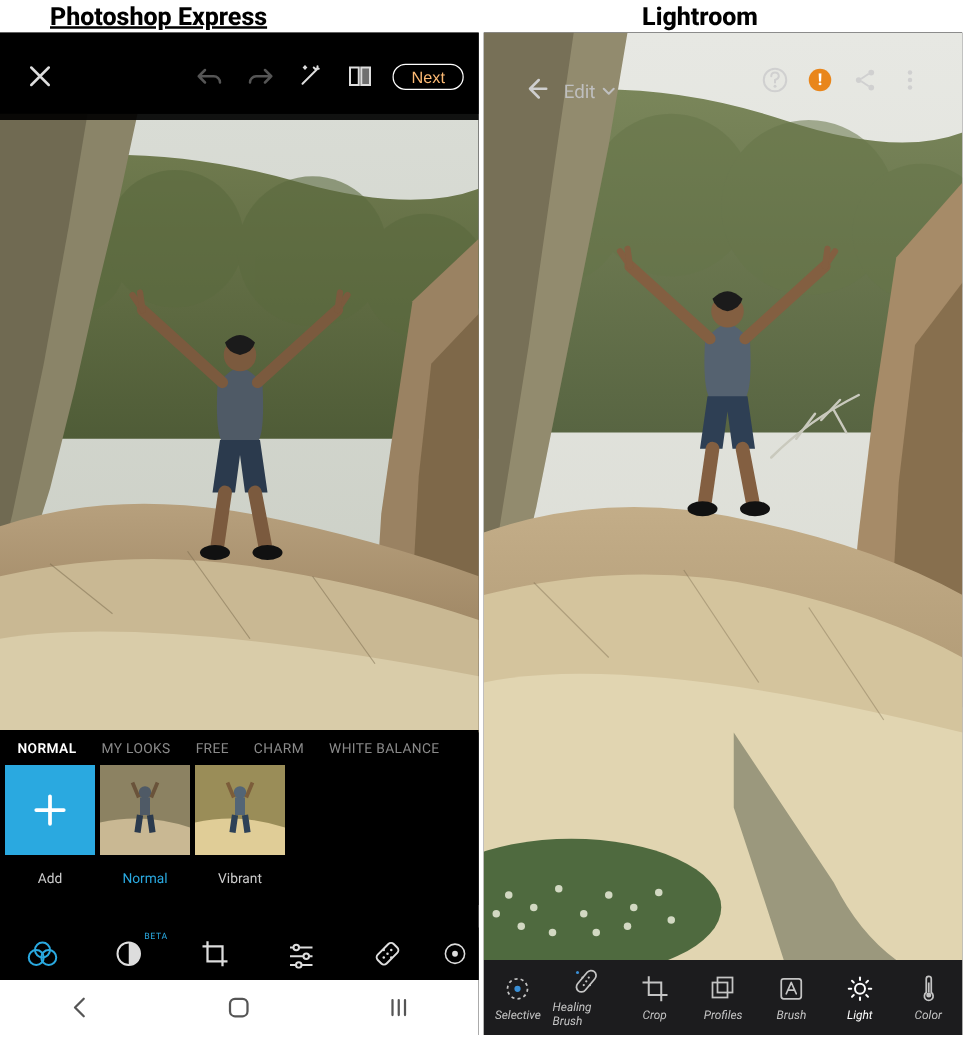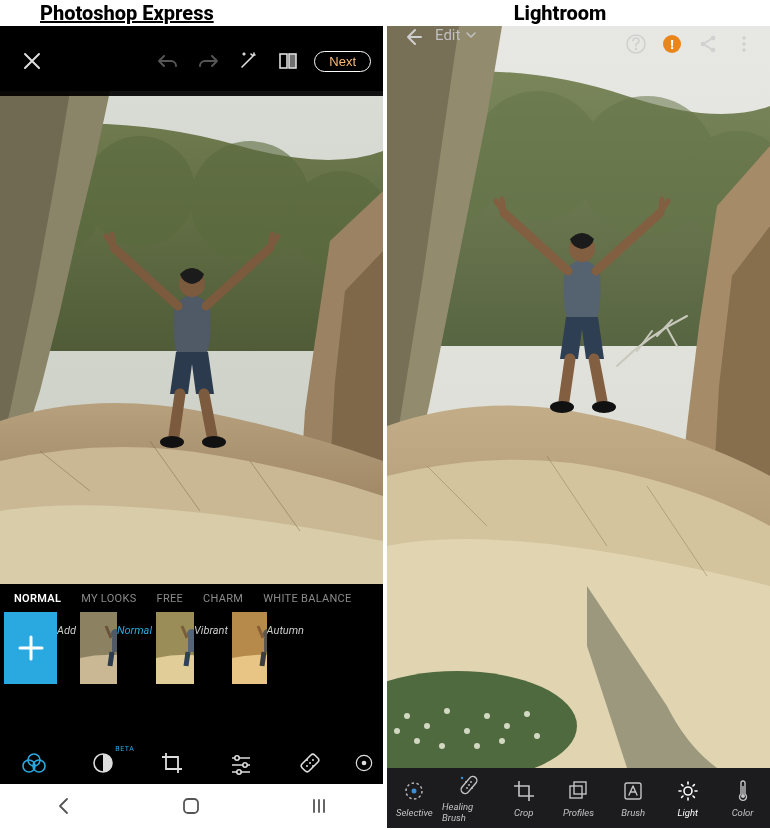--- a/index.html
+++ b/index.html
@@ -98,23 +98,22 @@
     top: 586px; left:0; right:0;
     height: 112px;
     background:#000;
     display:flex;
     padding: 0 4px;
     gap: 4px;
   }
   .psx .thumb {
     width: 72px;
     display:flex;
-    flex-direction:row;
-    align-items:flex-start;
-    font-style:italic;
+    flex-direction:column;
+    align-items:center;
   }
   .psx .thumb .timg {
     width:72px; height:72px;
     background:#444;
     position:relative;
     overflow:hidden;
   }
   .psx .thumb .tlabel {
     color:#ccc;
     font-size:11px;
@@ -153,22 +152,22 @@
   }
   .psx .sys-nav .nbtn { width:60px;display:flex;align-items:center;justify-content:center;cursor:pointer; }
 
   
   .lr .photo { top: 0; height: 742px; }
 
   .lr .topbar {
     position:absolute; top:0; left:0; right:0;
     height: 56px;
     display:flex;
-    align-items:flex-start;
-    padding: 0 8px;
+    align-items:flex-end;
+    padding: 0 24px;
     z-index:5;
     color:#d8d8d8;
   }
   .lr .topbar .back { width:36px;display:flex;align-items:center;justify-content:center;cursor:pointer;}
   .lr .topbar .edit-label {
     font-size:15px; color:#bfbfbf; margin-left:4px;
     display:flex;align-items:center;cursor:pointer;
   }
   .lr .topbar .spacer { flex:1; }
   .lr .topbar .ticon {
@@ -357,33 +356,20 @@
         <svg width="72" height="72" viewBox="0 0 72 72">
               <rect width="72" height="72" fill="#9a8d58"></rect>
               <path d="M0 46 Q36 38 72 50 L72 72 L0 72 Z" fill="#e0cd97"></path>
               <circle cx="36" cy="22" r="5" fill="#536576"></circle>
               <path d="M31 26 L26 14 M41 26 L46 14" stroke="#7c5d3a" stroke-width="3"></path>
               <rect x="32" y="26" width="8" height="14" fill="#536576"></rect>
               <path d="M32 40 L30 54 M40 40 L42 54" stroke="#2d4157" stroke-width="5"></path>
             </svg>
       </div>
       <div class="tlabel">Vibrant</div>
-    </div>
-    <div class="thumb">
-      <div class="timg">
-        <svg width="72" height="72" viewBox="0 0 72 72">
-              <rect width="72" height="72" fill="#b58a4a"></rect>
-              <path d="M0 46 Q36 38 72 50 L72 72 L0 72 Z" fill="#e8c584"></path>
-              <circle cx="36" cy="22" r="5" fill="#5a5650"></circle>
-              <path d="M31 26 L26 14 M41 26 L46 14" stroke="#8a5f35" stroke-width="3"></path>
-              <rect x="32" y="26" width="8" height="14" fill="#5a5650"></rect>
-              <path d="M32 40 L30 54 M40 40 L42 54" stroke="#3a3c3e" stroke-width="5"></path>
-            </svg>
-      </div>
-      <div class="tlabel">Autumn</div>
     </div>
   </div>
 
   <div class="tool-row">
     <div class="tool sel">
       <svg width="26" height="26" viewBox="0 0 26 26">
             <circle cx="13" cy="10" r="6" fill="none" stroke="currentColor" stroke-width="1.6"></circle>
             <circle cx="8" cy="16" r="6" fill="none" stroke="currentColor" stroke-width="1.6"></circle>
             <circle cx="18" cy="16" r="6" fill="none" stroke="currentColor" stroke-width="1.6"></circle>
           </svg>

